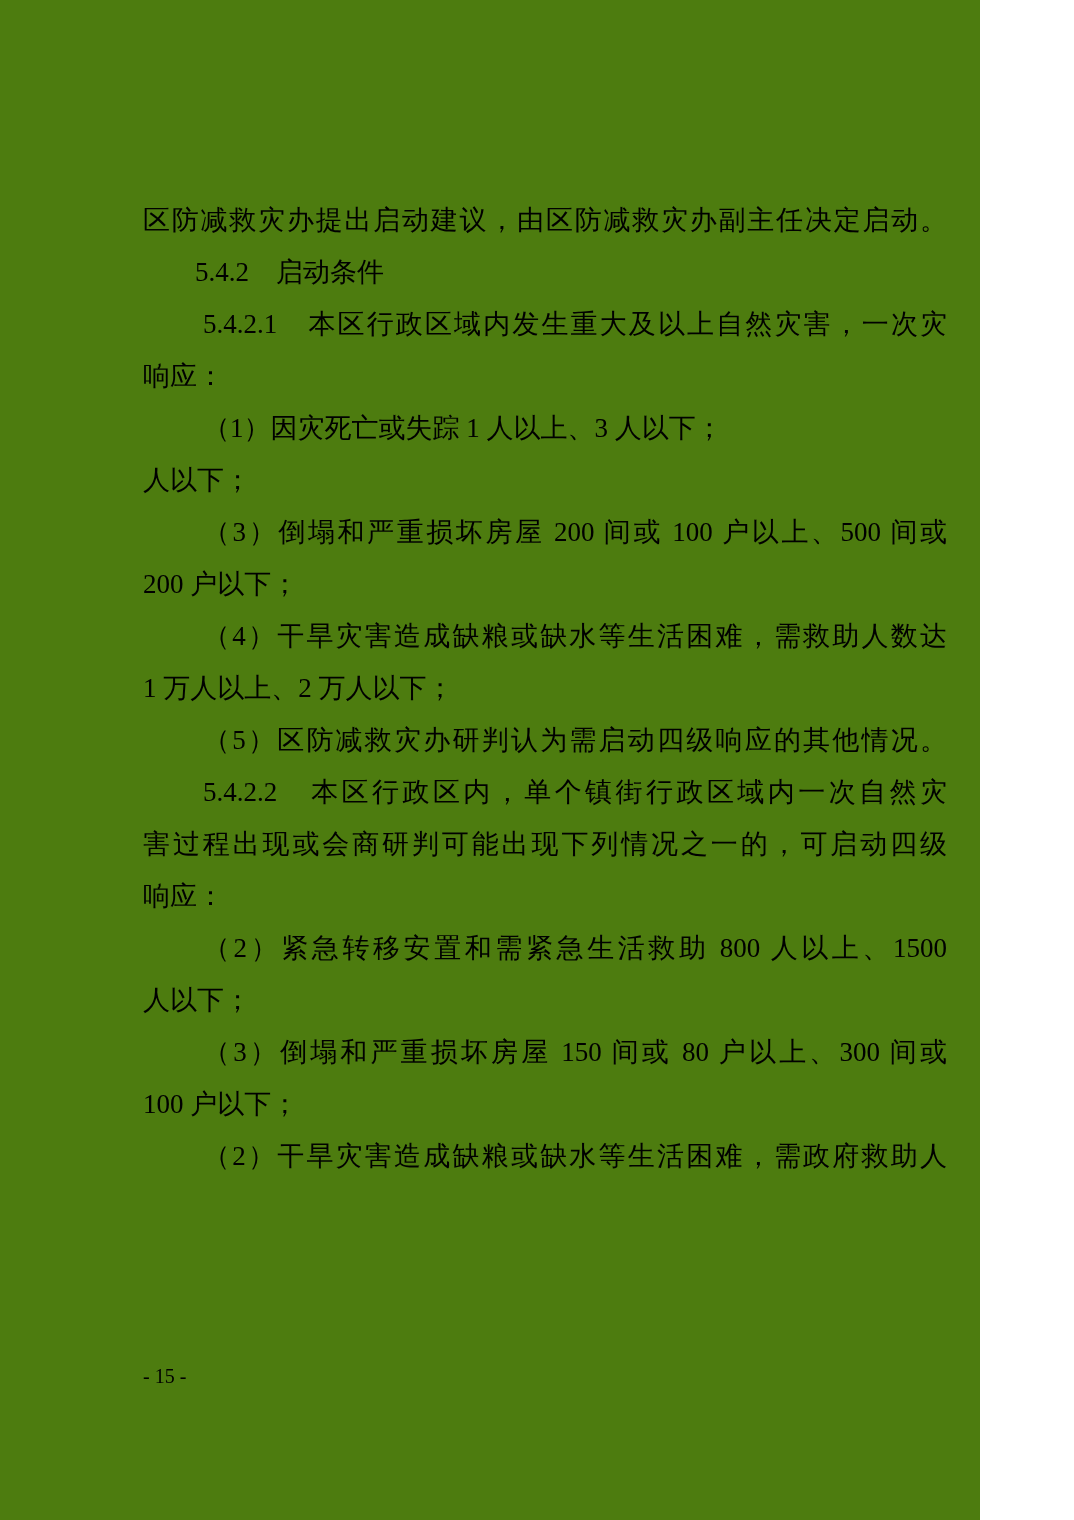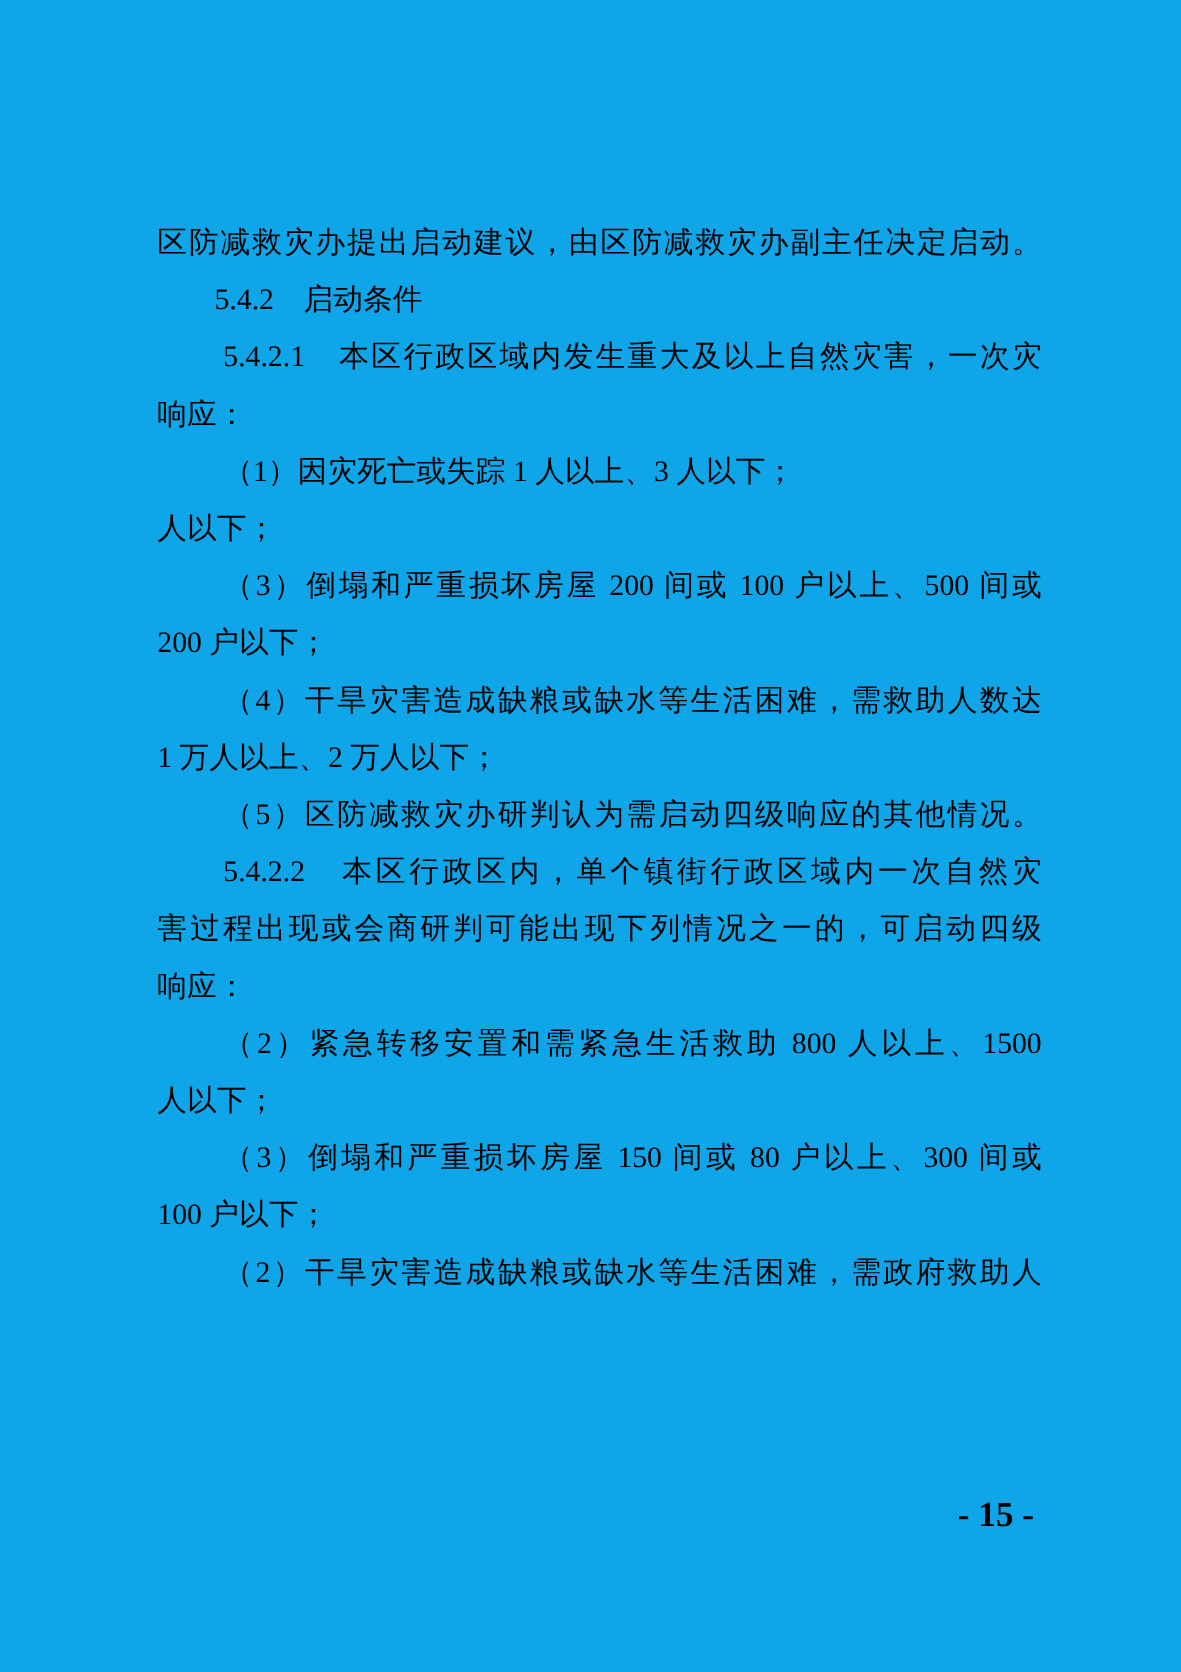--- a/index.html
+++ b/index.html
@@ -2,23 +2,23 @@
 <html lang="zh"><head>
 <meta charset="utf-8">
 <style>
   html, body {
     margin: 0;
     padding: 0;
     background: #ffffff;
   }
   .page {
     position: relative;
-    width: 1074px;
+    width: 980px;
     height: 1520px;
-    background: #0ea5e9;
+    background: #4d7c0f;
     color: #000000;
     font-family: "Liberation Serif", "DejaVu Serif", serif;
     overflow: hidden;
   }
   .content {
     position: absolute;
     left: 143px;
     top: 194px;
     width: 804px;
     font-size: 27px;
@@ -37,25 +37,23 @@
   }
   .line.heading {
     font-weight: normal;
     text-indent: 52px;
   }
   .footer {
     position: absolute;
     left: 143px;
     top: 1362px;
     width: 797px;
-    text-align: right;
-    font-size: 32px;
+    font-size: 20px;
     line-height: 28px;
     color: #000000;
-    font-weight: bold;
   }
 </style>
 </head>
 <body>
 
 <div class="page">
   <div class="content">
     <div class="line fill">区防减救灾办提出启动建议，由区防减救灾办副主任决定启动。</div>
     <div class="line heading">5.4.2　启动条件</div>
     <div class="line indent fill">5.4.2.1　本区行政区域内发生重大及以上自然灾害，一次灾</div>

